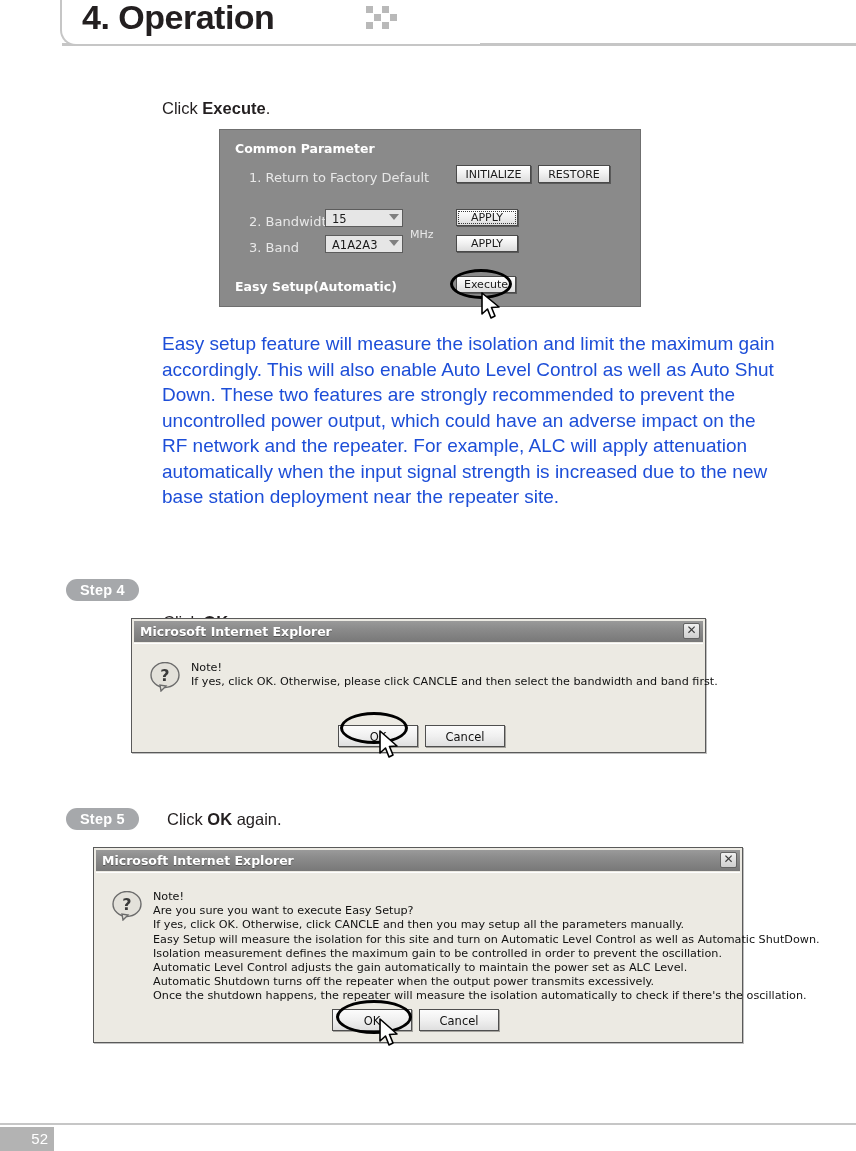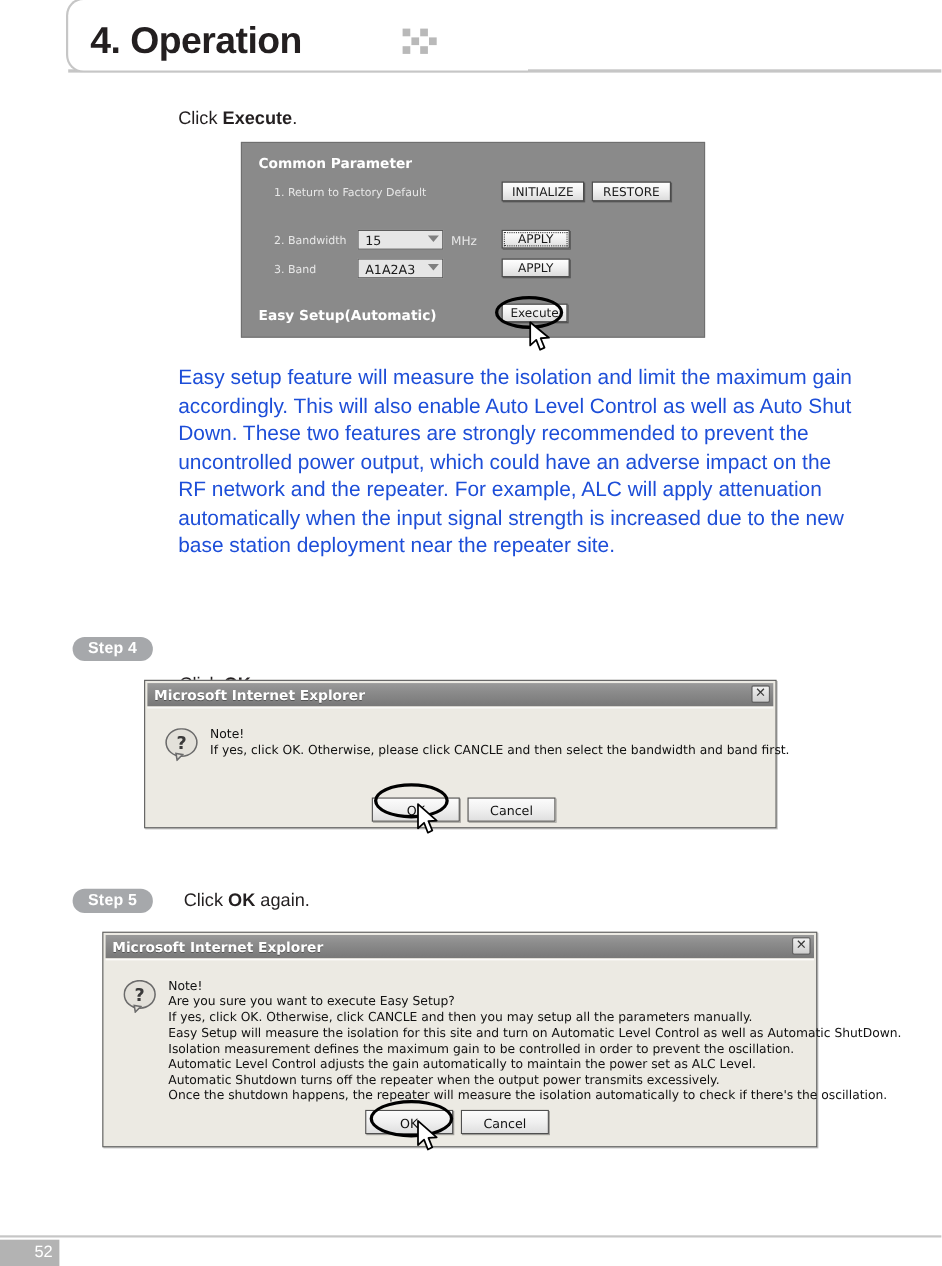--- a/index.html
+++ b/index.html
@@ -10,21 +10,21 @@
     width: 856px; height: 1151px;
     position: relative; overflow: hidden;
     font-family: "Liberation Sans", sans-serif;
     color: #231f20;
     -webkit-font-smoothing: antialiased;
   }
 
   
   #chapter-header {
     position: absolute; left: 0; top: 0;
-    width: 856px; height: 48px; margin-top: 20px;
+    width: 856px; height: 48px;
   }
   .header-rule {
     position: absolute; left: 62px; top: 43px;
     width: 794px; height: 3px;
     background: #c6c6c6;
   }
   .header-frame {
     position: absolute; left: 60px; top: -22px;
     width: 420px; height: 68px;
     border: 2px solid #c6c6c6;
@@ -98,21 +98,21 @@
   .cp-heading {
     position: absolute;
     color: #ffffff;
     font-size: 12.5px;
     font-weight: bold;
     white-space: nowrap;
   }
   .cp-label {
     position: absolute;
     color: #e8e8e8;
-    font-size: 10px;
+    font-size: 13px;
     white-space: nowrap;
   }
   .cp-unit {
     position: absolute;
     color: #e8e8e8;
     font-size: 11px;
     white-space: nowrap;
   }
   .win-btn {
     position: absolute;
@@ -281,21 +281,21 @@
   <div class="cp-label" style="left:29px; top:40px;">1. Return to Factory Default</div>
 
   <button class="win-btn" style="left:236px; top:35px; width:75px; height:18px;">INITIALIZE</button>
   <button class="win-btn" style="left:318px; top:35px; width:72px; height:18px;">RESTORE</button>
 
   <div class="cp-label" style="left:29px; top:84px;">2. Bandwidth</div>
   <div class="select-box" style="left:105px; top:79px; width:78px; height:18px;">
     <span class="sel-val">15</span>
     <span class="sel-arrow"></span>
   </div>
-  <div class="cp-unit" style="left:190px; top:83px;">MHz</div>
+  <div class="cp-unit" style="left:190px; top:98px;">MHz</div>
   <button class="win-btn focus-ring" style="left:236px; top:79px; width:62px; height:17px;">APPLY</button>
 
   <div class="cp-label" style="left:29px; top:110px;">3. Band</div>
   <div class="select-box" style="left:105px; top:105px; width:78px; height:18px;">
     <span class="sel-val">A1A2A3</span>
     <span class="sel-arrow"></span>
   </div>
   <button class="win-btn" style="left:236px; top:105px; width:62px; height:17px;">APPLY</button>
 
   <div class="cp-heading" style="left:15px; top:149px;">Easy Setup(Automatic)</div>

